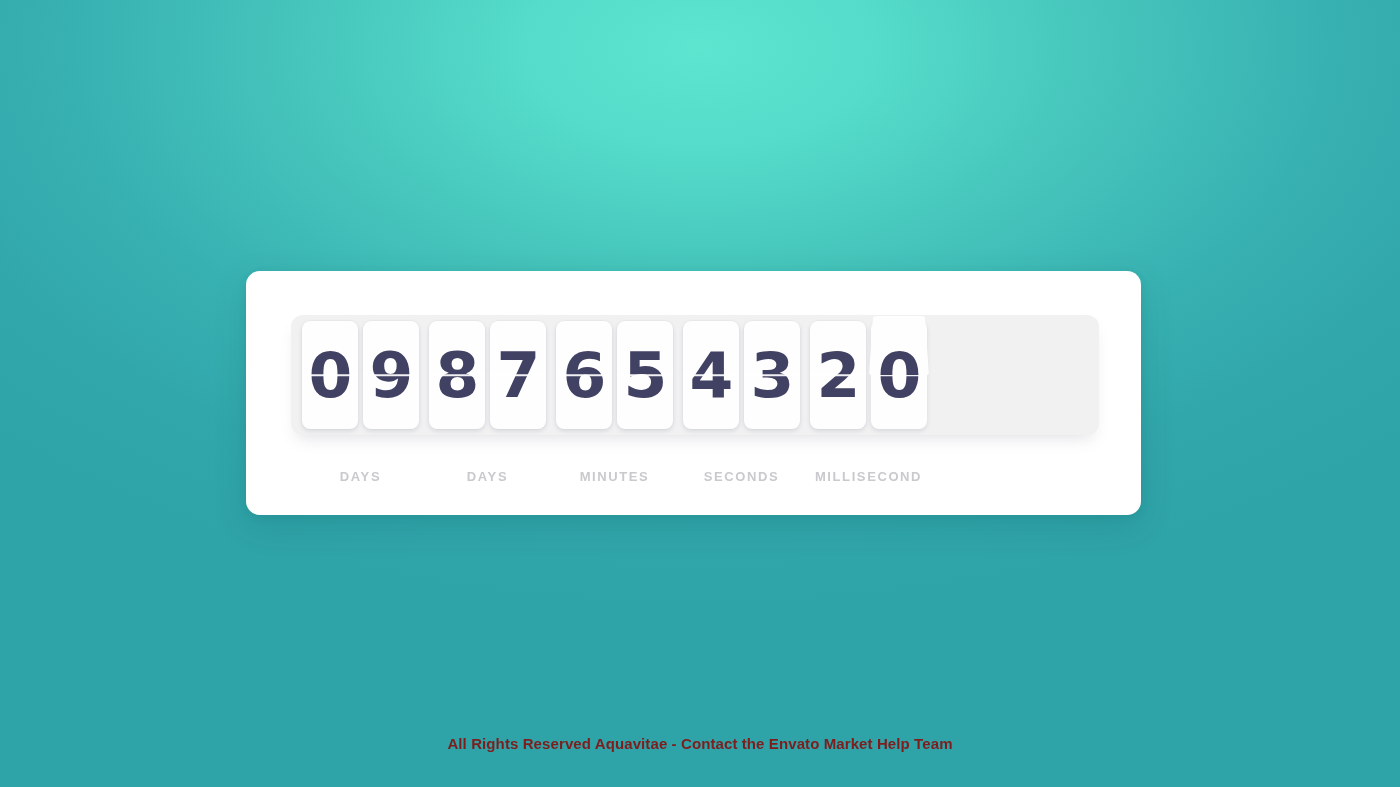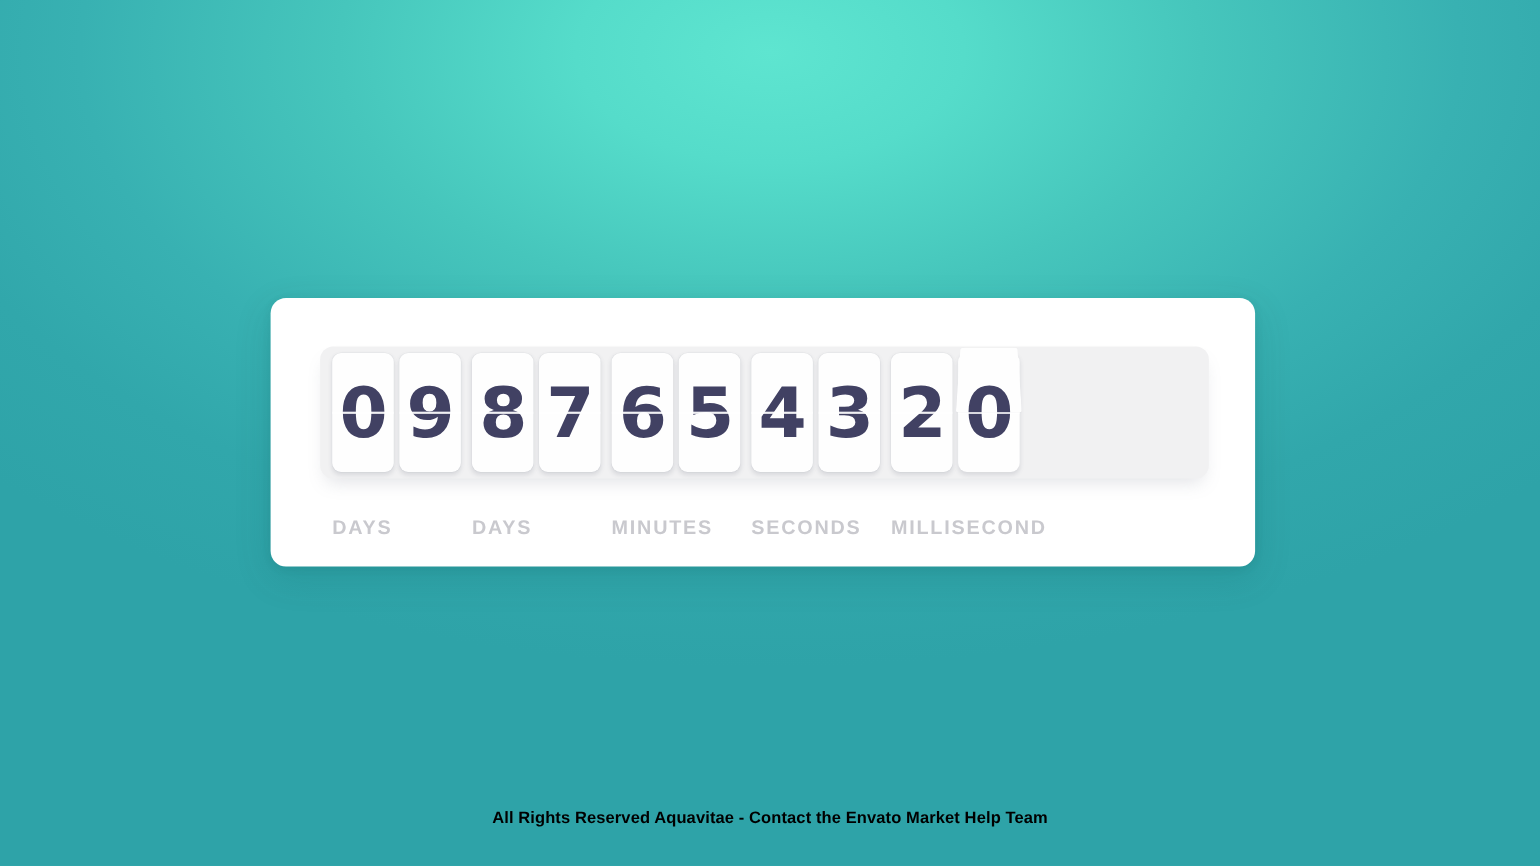--- a/index.html
+++ b/index.html
@@ -131,37 +131,37 @@
   
   .labels {
     position:absolute;
     left:45px;
     top:198px;
     width:808px;
     display:flex;
     padding:0 11px;
   }
   .unit-label {
-    font-size:18px;
+    font-size:13px;
     font-weight:bold;
     letter-spacing:1.6px;
     color:#C9C9CE;
-    text-align:left;
+    text-align:center;
   }
   .lw-pair { width:117px; flex:0 0 117px; }
   .lw-gap  { width:10px;  flex:0 0 10px; }
 
   
   .footer-text {
     position:absolute;
     left:0;
     top:735px;
     width:100%;
     text-align:center;
-    color:#000000;
+    color:#7f1d1d;
     font-size:15px;
     font-weight:bold;
     letter-spacing:0.1px;
   }
 </style>
 </head>
 <body>
 
 <div class="countdown-panel">
 

